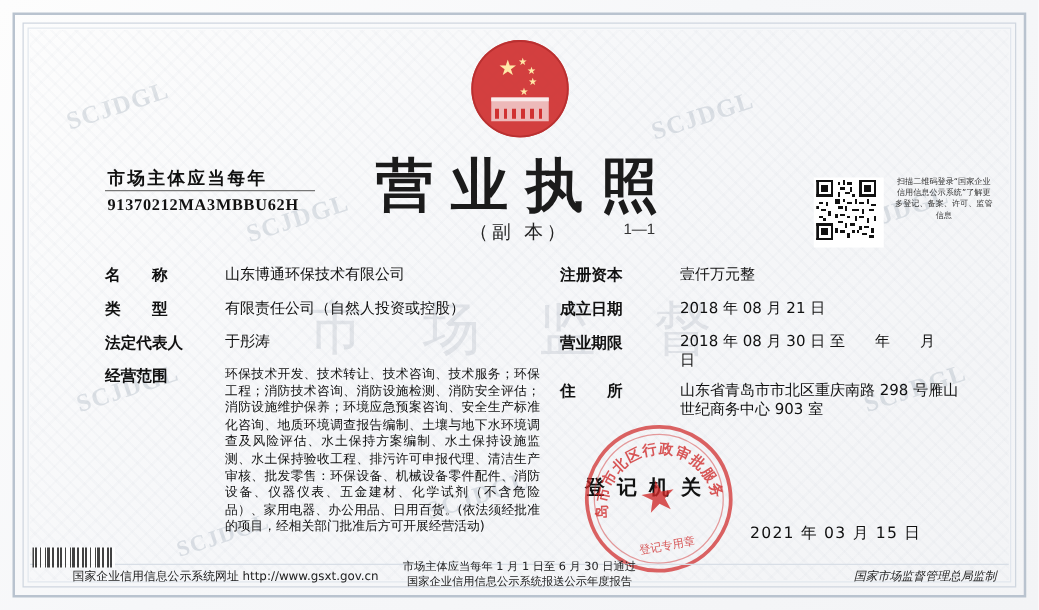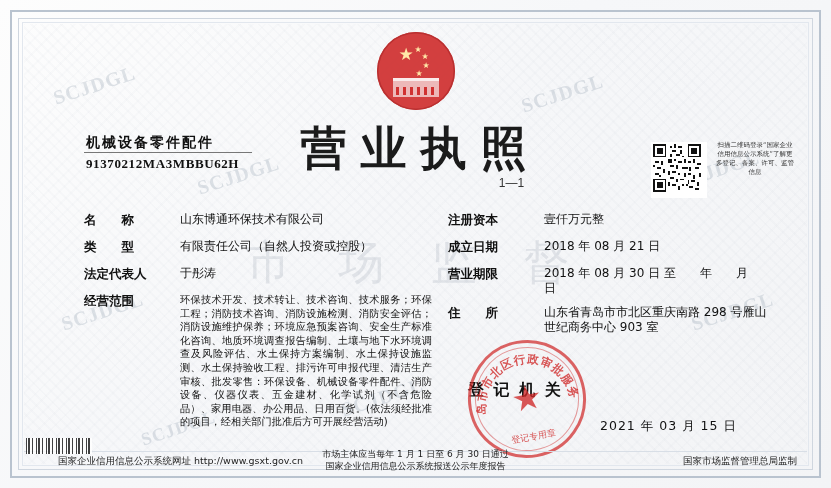--- a/index.html
+++ b/index.html
@@ -197,20 +197,21 @@
     padding-left:24px;
   }
   .foot-mid{
     position:absolute;left:50%;transform:translateX(-50%);bottom:-2px;
     text-align:center;font-size:9px;color:#222;line-height:12px;
     font-family:"DejaVu Sans","Liberation Sans",sans-serif;
   }
   .foot-right{
     position:absolute;right:34px;bottom:2px;font-size:9.5px;color:#222;
     font-family:"DejaVu Sans","Liberation Sans",sans-serif;
+    font-style:italic;
   }
   .barcode{
     position:absolute;left:26px;bottom:34px;width:66px;height:16px;
     background:repeating-linear-gradient(90deg,#222 0 1px,#fff 1px 2px,#222 2px 4px,#fff 4px 6px,#222 6px 7px,#fff 7px 10px);
     opacity:.85;
   }
   .hr-foot{
     position:absolute;left:24px;right:24px;bottom:36px;height:1px;background:#d8dee6;
   }
 </style>
@@ -239,23 +240,24 @@
     <div class="circ"></div>
     <div class="star s0">★</div>
     <div class="star s1">★</div>
     <div class="star s2">★</div>
     <div class="star s3">★</div>
     <div class="star s4">★</div>
     <div class="gate"></div>
   </div>
 
   <div class="title">营业执照</div>
+  <div class="subtitle">（副 本）</div>
   <div class="sheet-no">1—1</div>
 
-  <div class="code-label">机械设备零件配件</div>
+  <div class="code-label">市场主体应当每年</div>
   <div class="code-underline"></div>
   <div class="code-value">91370212MA3MBBU62H</div>
 
   <div class="qr">
     <svg width="48" height="48" viewBox="0 0 25 25" shape-rendering="crispEdges">
       <rect width="25" height="25" fill="#fff"></rect>
       <g fill="#111">
         <rect x="0" y="0" width="7" height="1"></rect>
           <rect x="0" y="6" width="7" height="1"></rect>
         <rect x="0" y="0" width="1" height="7"></rect>

